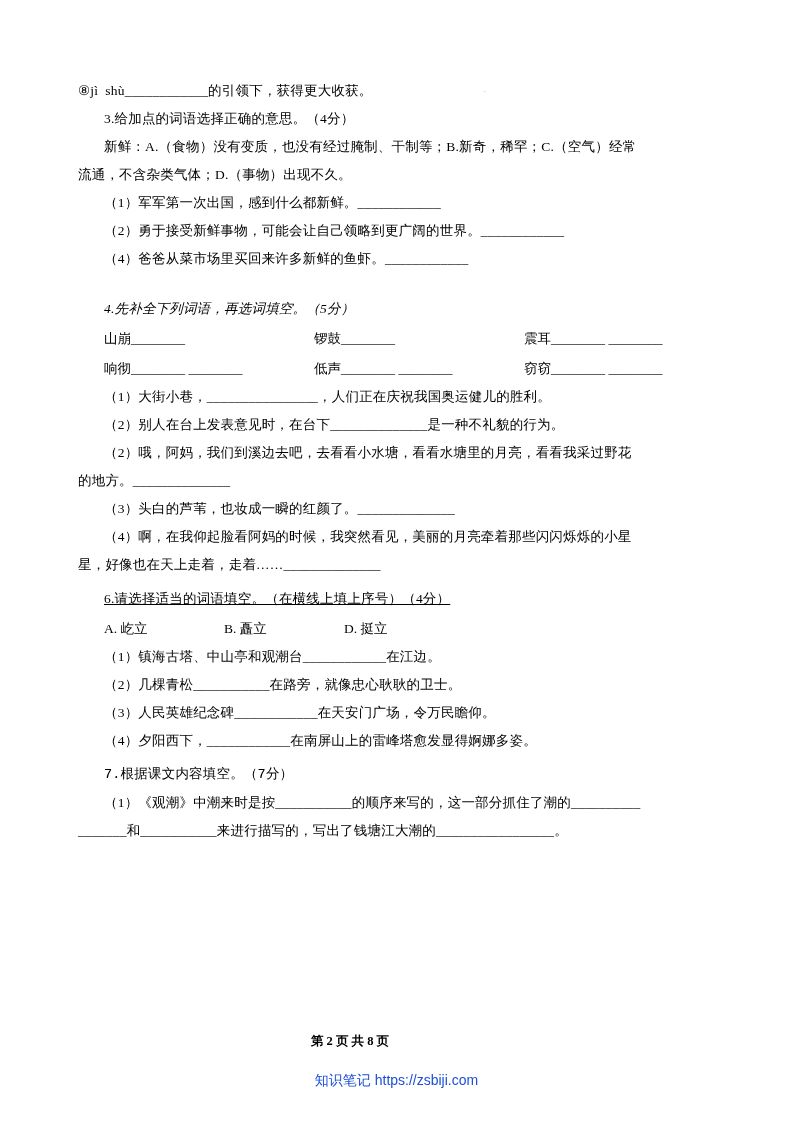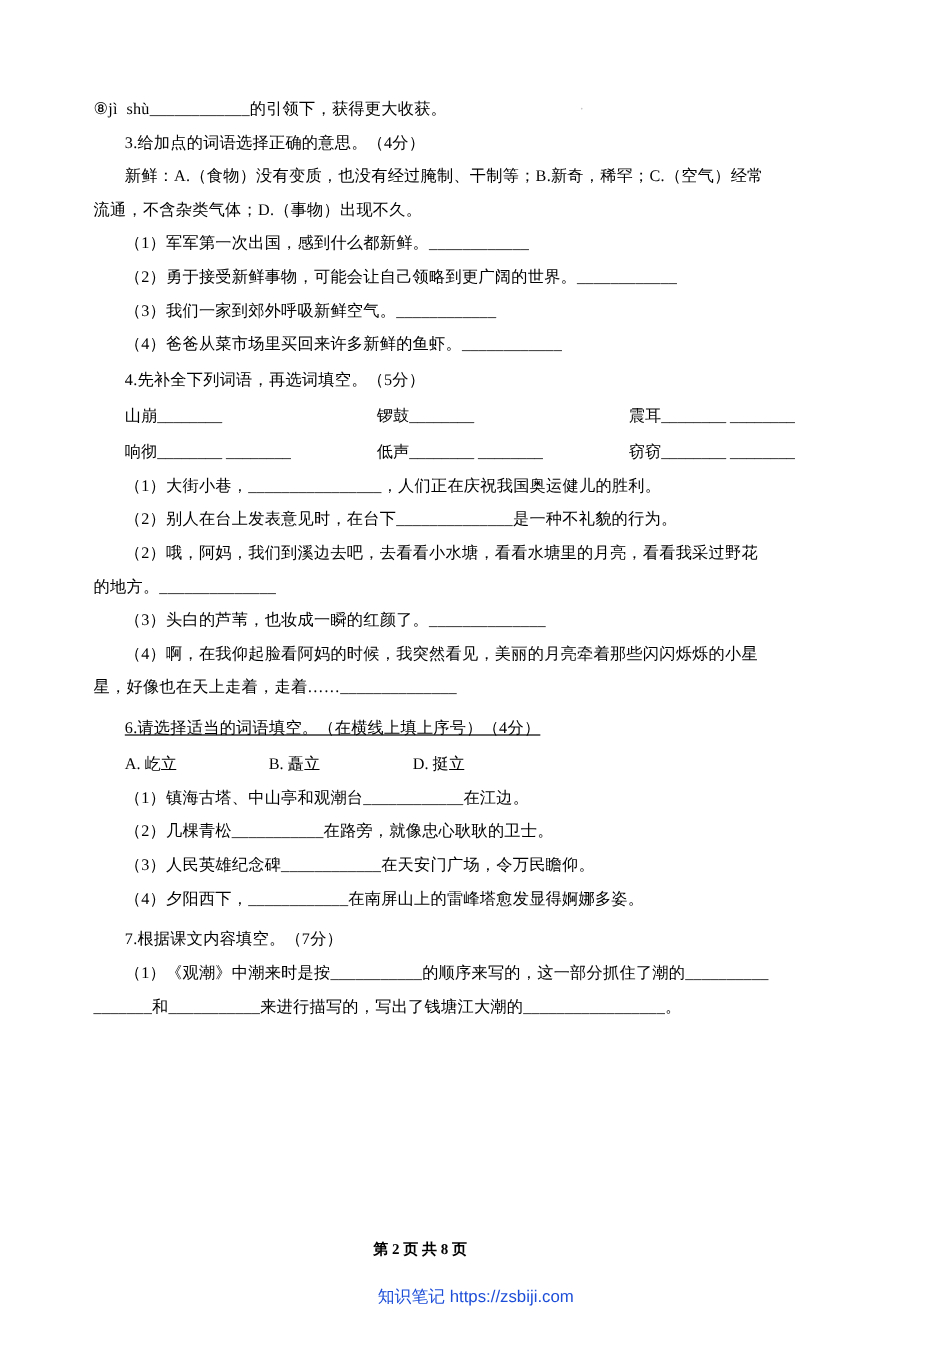--- a/index.html
+++ b/index.html
@@ -93,24 +93,23 @@
 
     <div class="line">⑧jì  shù____________的引领下，获得更大收获。</div>
 
     <div class="line q-head">3.给加点的词语选择正确的意思。（4分）</div>
 
     <div class="line q-head">新鲜：A.（食物）没有变质，也没有经过腌制、干制等；B.新奇，稀罕；C.（空气）经常</div>
     <div class="line">流通，不含杂类气体；D.（事物）出现不久。</div>
 
     <div class="line q-head">（1）军军第一次出国，感到什么都新鲜。____________</div>
     <div class="line q-head">（2）勇于接受新鲜事物，可能会让自己领略到更广阔的世界。____________</div>
-    <div class="line q-head">（3）我们一家到郊外呼吸新鲜空气。____________</div>
     <div class="line q-head">（4）爸爸从菜市场里买回来许多新鲜的鱼虾。____________</div>
 
-    <div class="line q-head" style="margin-top:4px;">4.先补全下列词语，再选词填空。（5分）</div>
+    <div class="line q-head" style="margin-top:24px;font-style:italic;">4.先补全下列词语，再选词填空。（5分）</div>
 
     <div class="grid-row">
       <span class="grid-cell">山崩________</span>
       <span class="grid-cell">锣鼓________</span>
       <span class="grid-cell">震耳________  ________</span>
     </div>
     <div class="grid-row">
       <span class="grid-cell">响彻________  ________</span>
       <span class="grid-cell">低声________  ________</span>
       <span class="grid-cell">窃窃________  ________</span>
@@ -132,21 +131,21 @@
       <span class="choice">A. 屹立</span>
       <span class="choice">B. 矗立</span>
       <span class="choice">D. 挺立</span>
     </div>
 
     <div class="line q-head">（1）镇海古塔、中山亭和观潮台____________在江边。</div>
     <div class="line q-head">（2）几棵青松___________在路旁，就像忠心耿耿的卫士。</div>
     <div class="line q-head">（3）人民英雄纪念碑____________在天安门广场，令万民瞻仰。</div>
     <div class="line q-head">（4）夕阳西下，____________在南屏山上的雷峰塔愈发显得婀娜多姿。</div>
 
-    <div class="line q-head" style="margin-top:8px;">7.根据课文内容填空。（7分）</div>
+    <div class="line q-head" style="margin-top:8px;font-family:Liberation Mono, monospace;">7.根据课文内容填空。（7分）</div>
 
     <div class="line q-head">（1）《观潮》中潮来时是按___________的顺序来写的，这一部分抓住了潮的__________</div>
     <div class="line">_______和___________来进行描写的，写出了钱塘江大潮的_________________。</div>
 
   </div>
 
   <div class="footer-page">第 2 页  共 8 页</div>
   <div class="watermark">知识笔记 https://zsbiji.com</div>
 
 </div>

